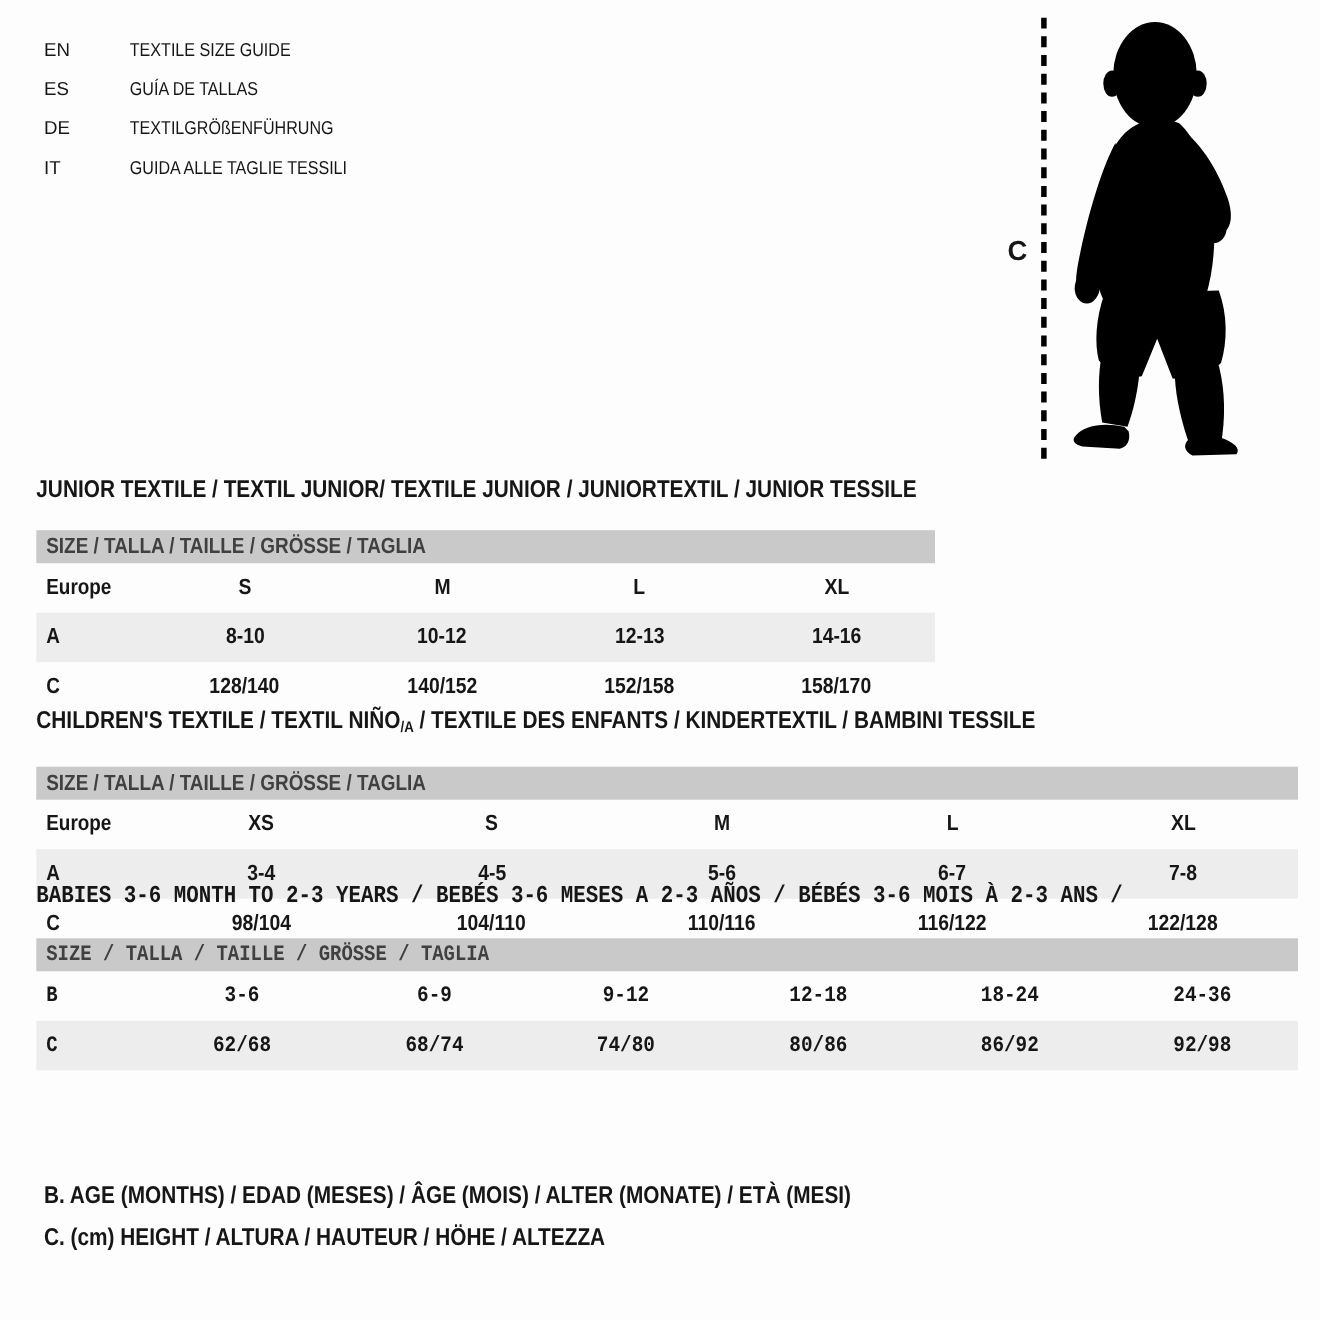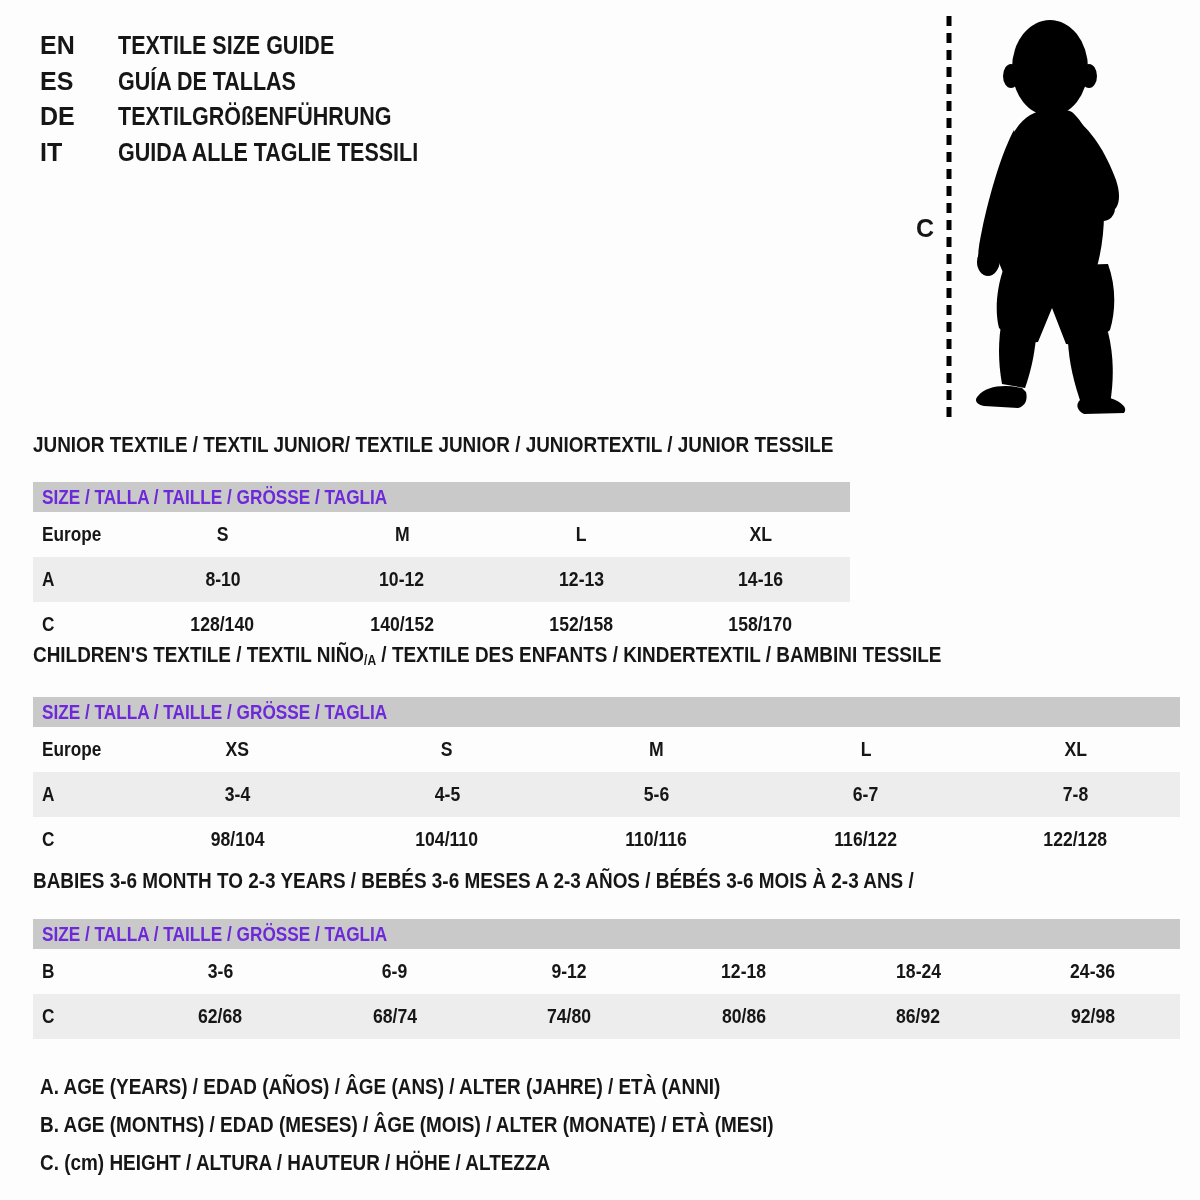--- a/index.html
+++ b/index.html
@@ -9,44 +9,44 @@
     font-family:"Liberation Sans", sans-serif;
     -webkit-font-smoothing:antialiased;
   }
   
   .cond  { display:inline-block; transform:scaleX(.86); transform-origin:0 50%; white-space:nowrap; }
   .condc { display:inline-block; transform:scaleX(.88); transform-origin:50% 50%; white-space:nowrap; }
 
   
   .langs { position:absolute; left:40px; top:28px; }
   .lang-row { display:grid; grid-template-columns:78px auto; height:35.6px; align-items:center;
-              font-size:25px; font-weight:bold; }
+              font-size:17px; font-weight:normal; }
 
   
   .dashline { position:absolute; left:944px; top:16px; }
   .cmark { position:absolute; left:916px; top:214px; font-size:25px; font-weight:bold; }
   .toddler { position:absolute; left:968px; top:12px; }
 
   
   .section-title { font-size:22px; font-weight:bold; line-height:28px; }
   .sub { font-size:14px; vertical-align:-3px; font-weight:bold; }
   .tbl { margin-top:23px; }
-  .sizebar { height:30px; background:#c9c9c9; color:#6d28d9; display:flex; align-items:center;
+  .sizebar { height:30px; background:#c9c9c9; color:#404040; display:flex; align-items:center;
              padding-left:9px; font-size:20px; font-weight:bold; box-sizing:border-box; }
   .trow { display:grid; height:45px; align-items:center; font-size:20px; font-weight:bold; }
   .trow.shade { background:#ededed; }
   .cols4 { grid-template-columns:100px repeat(4,1fr); }
   .cols5 { grid-template-columns:100px repeat(5,1fr); }
   .cols6 { grid-template-columns:100px repeat(6,1fr); }
   .rlabel { padding-left:9px; }
   .cell { text-align:center; }
 
   #sec-junior   { position:absolute; left:33px; top:431px; width:817px;  }
   #sec-children { position:absolute; left:33px; top:641px; width:1147px; }
-  #sec-babies   { position:absolute; left:33px; top:864px; width:1147px; }
+  #sec-babies   { position:absolute; left:33px; top:798px; width:1147px;font-family:Liberation Mono, monospace; }
   #sec-babies .section-title { line-height:33px; }
   #sec-babies .tbl { margin-top:22px; }
 
   
   #legend { position:absolute; left:40px; top:1068px; font-size:22px; font-weight:bold; line-height:38px; }
   #legend > div { height:38px; }
 </style>
 </head>
 <body>
 
@@ -183,16 +183,15 @@
       <span class="cell"><span class="condc">68/74</span></span>
       <span class="cell"><span class="condc">74/80</span></span>
       <span class="cell"><span class="condc">80/86</span></span>
       <span class="cell"><span class="condc">86/92</span></span>
       <span class="cell"><span class="condc">92/98</span></span>
     </div>
   </div>
 </div>
 
 <div id="legend">
-  <div><span class="cond">A. AGE (YEARS) / EDAD (AÑOS) / ÂGE (ANS) / ALTER (JAHRE) / ETÀ (ANNI)</span></div>
   <div><span class="cond">B. AGE (MONTHS) / EDAD (MESES) / ÂGE (MOIS) / ALTER (MONATE) / ETÀ (MESI)</span></div>
   <div><span class="cond">C. (cm) HEIGHT / ALTURA / HAUTEUR / HÖHE / ALTEZZA</span></div>
 </div>
 
 </body></html>

